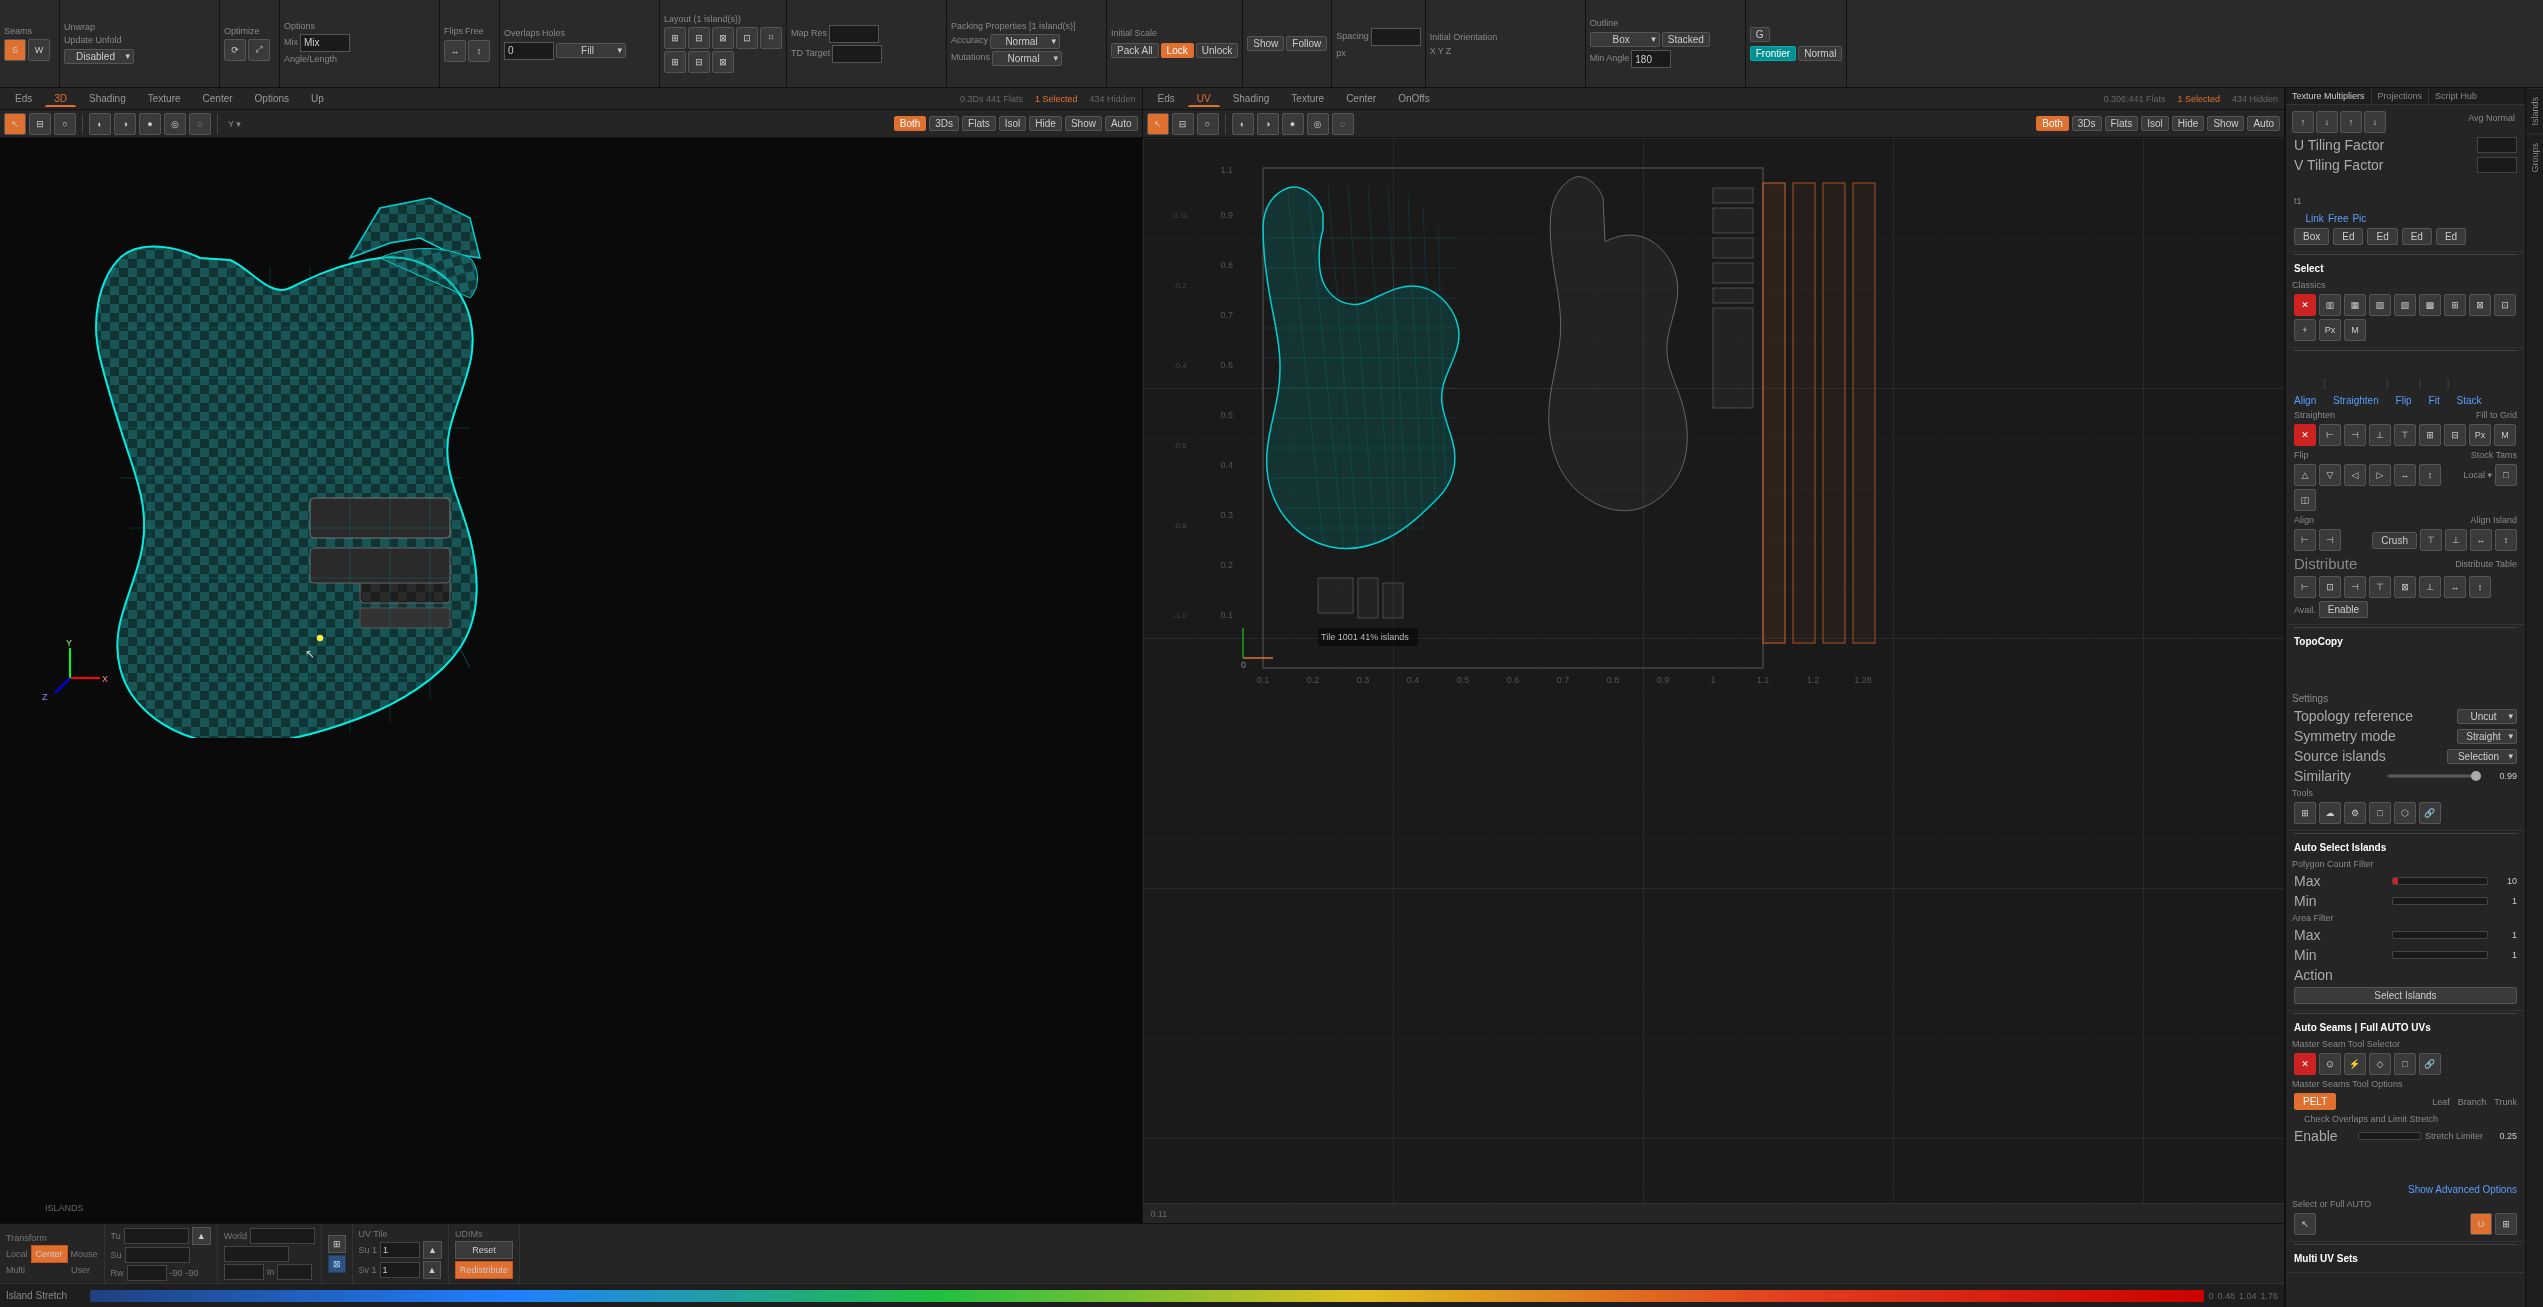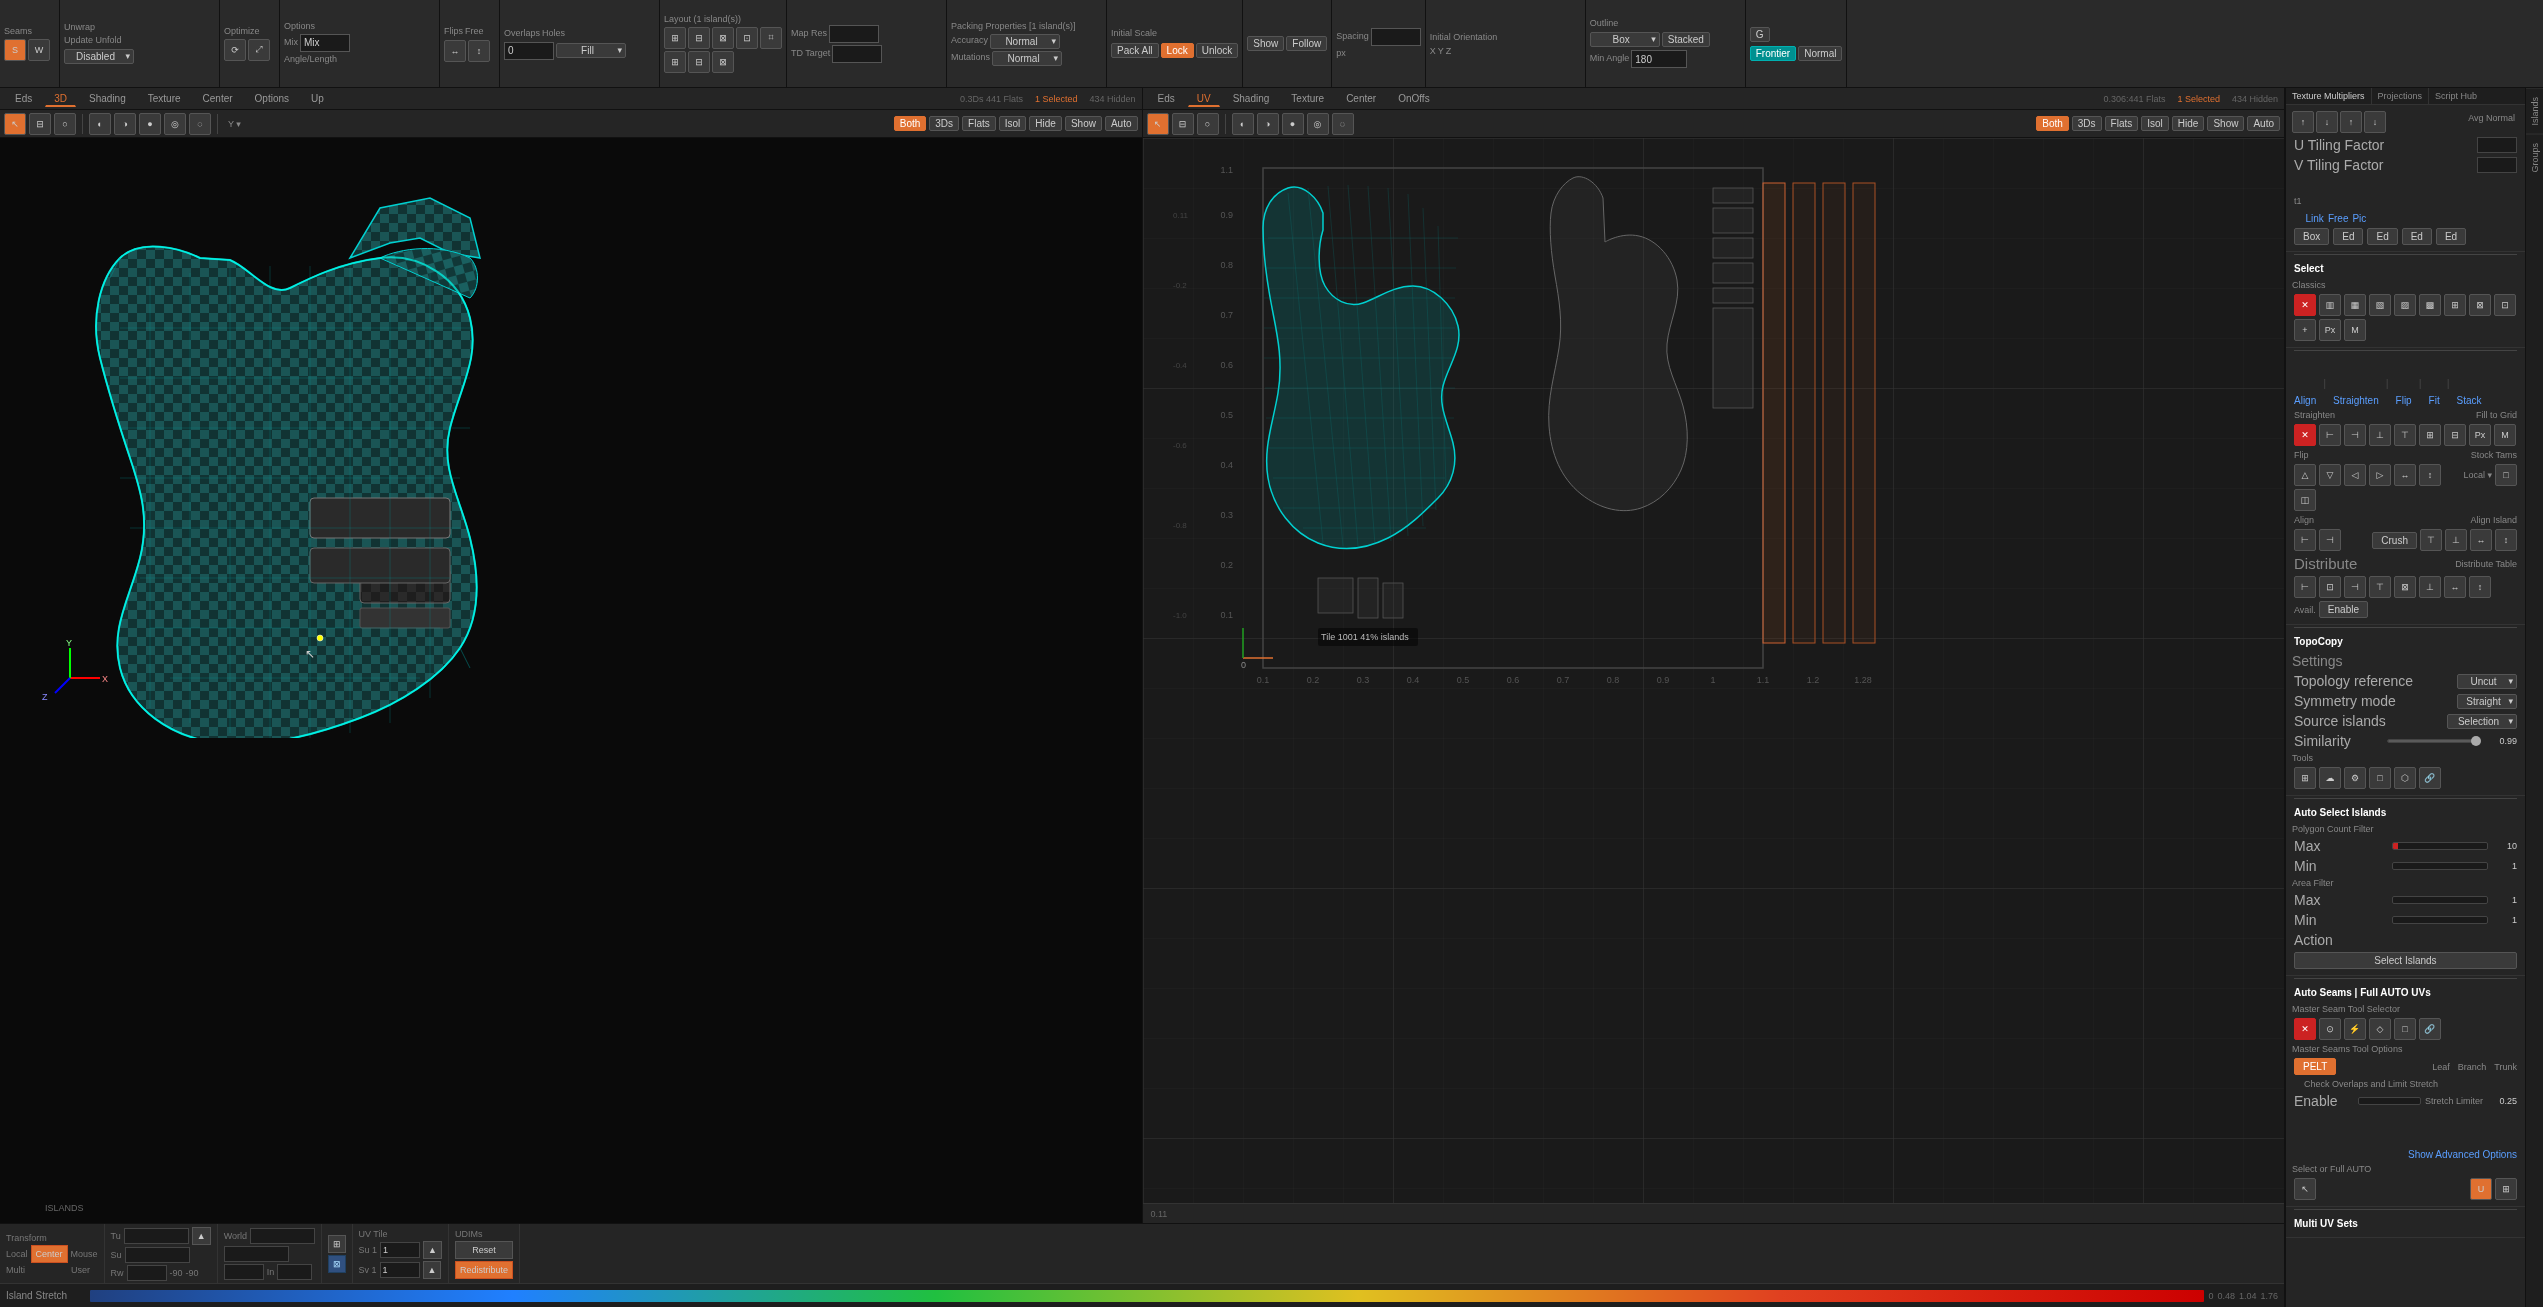--- a/index.html
+++ b/index.html
@@ -551,21 +551,21 @@
 
 
   <div class="toolbar-section wider">
     <div class="toolbar-label">Outline</div>
     <div class="toolbar-row">
       <button class="dropdown-btn">Box</button>
       <button class="toolbar-btn">Stacked</button>
     </div>
     <div class="toolbar-row">
       <span class="toolbar-label">Min Angle</span>
-      <input class="small-input" value="180" style="width: 56px;">
+      <input class="small-input" value="180" style="width: 40px;">
     </div>
   </div>
 
   <div class="toolbar-section">
     <div class="toolbar-row">
       <button class="toolbar-btn">G</button>
     </div>
     <div class="toolbar-row">
       <button class="toolbar-btn cyan">Frontier</button>
       <button class="toolbar-btn">Normal</button>
@@ -1106,21 +1106,21 @@
         <div style="flex:1;"></div>
         <span style="font-size:9px;color:#888;">Avail.</span>
         <button class="panel-btn">Enable</button>
       </div>
     </div>
 
     <div class="separator-line"></div>
 
     <div class="panel-section">
       <div class="panel-section-title">TopoCopy</div>
-      <div style="padding:2px 6px;font-size:14px;color:#888;">Settings</div>
+      <div style="padding:2px 6px;font-size:10px;color:#888;margin-top:40px;">Settings</div>
 
       <div class="panel-row">
         <span class="panel-label">Topology reference</span>
         <button class="dropdown-btn" style="min-width:60px;margin-left:14px;">Uncut</button>
       </div>
 
       <div class="panel-row">
         <span class="panel-label">Symmetry mode</span>
         <button class="dropdown-btn" style="min-width:60px;">Straight</button>
       </div>

